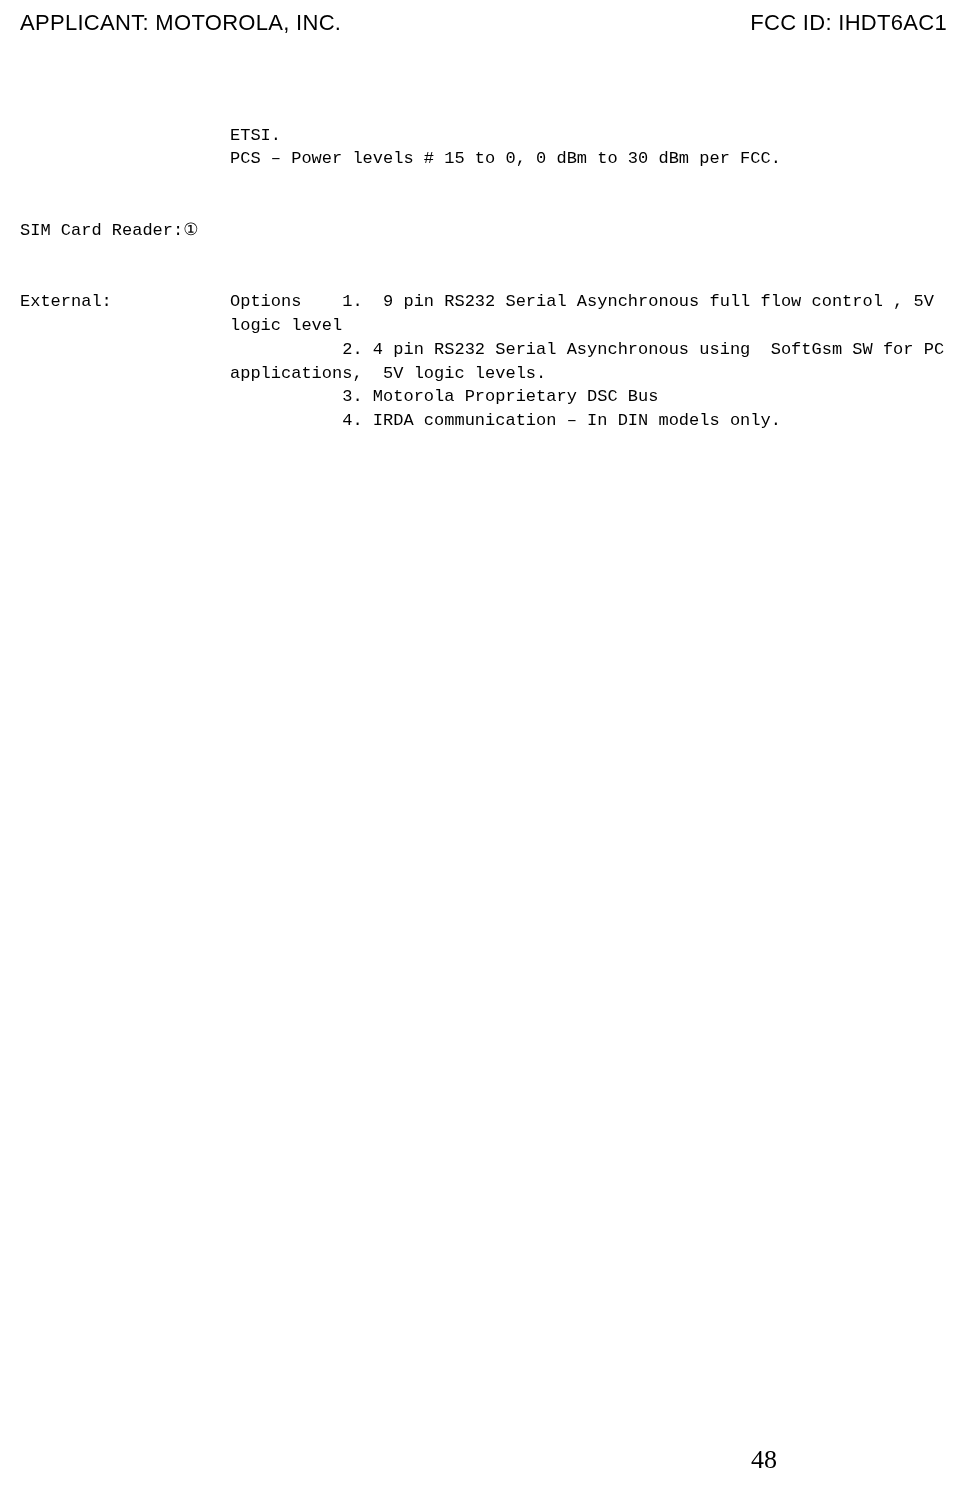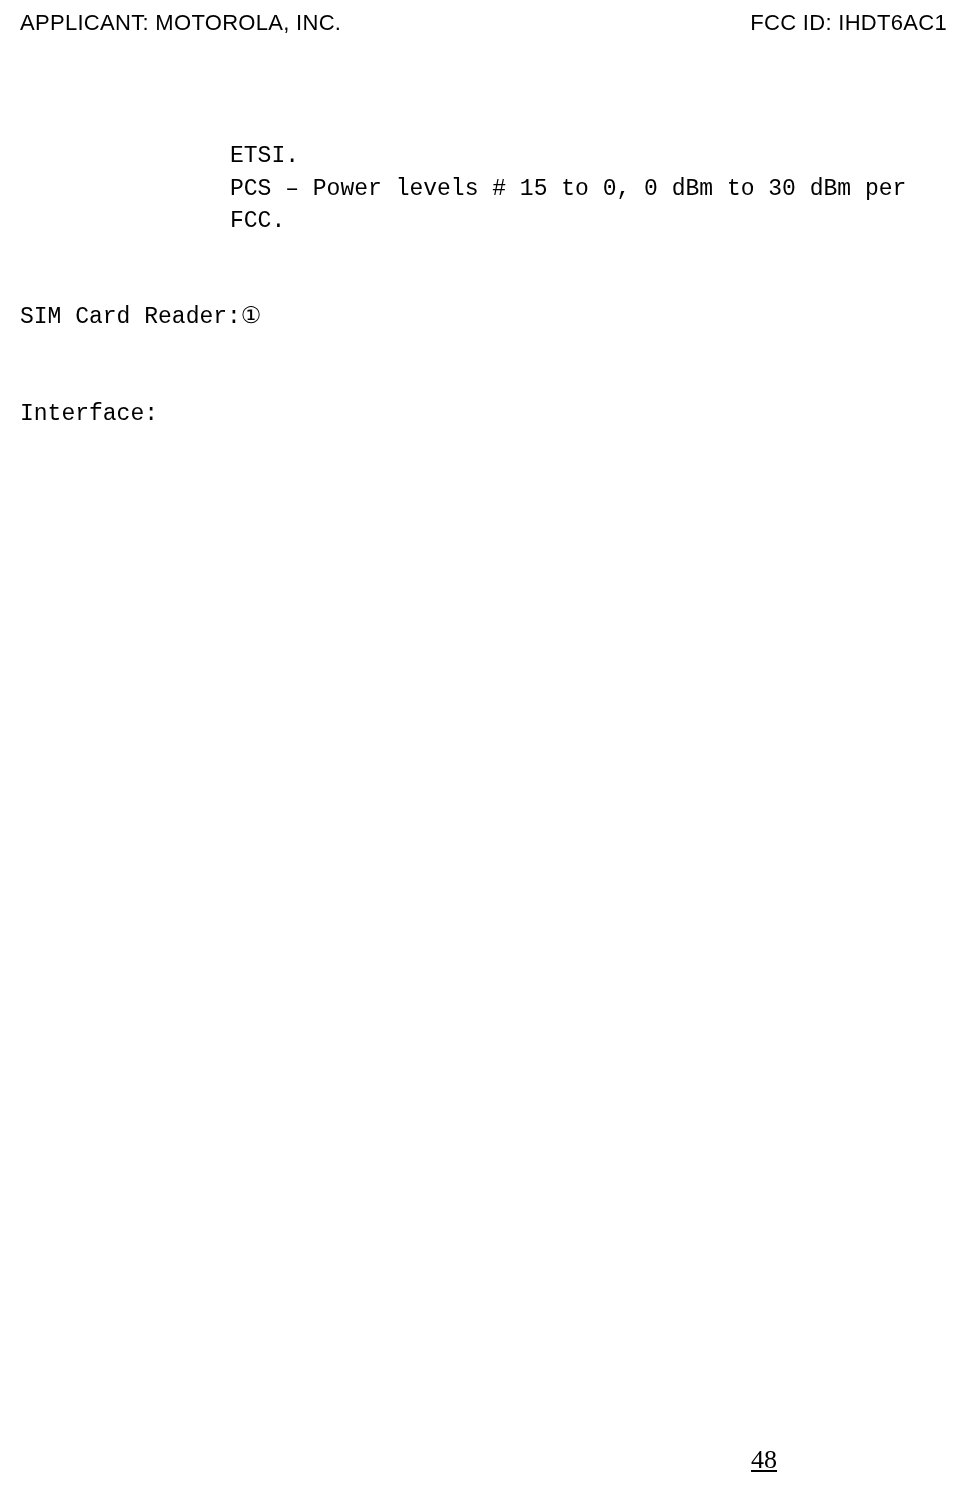--- a/index.html
+++ b/index.html
@@ -13,21 +13,21 @@
     }
     .header {
       display: flex;
       justify-content: space-between;
       font-size: 22px;
       letter-spacing: 0.3px;
       margin-bottom: 40px;
     }
     .content {
       font-family: "Courier New", Courier, monospace;
-      font-size: 23px;
+      font-size: 17px;
       line-height: 1.4;
       white-space: pre;
     }
     .row { display: flex; }
     .label-col {
       width: 210px;
       flex: 0 0 210px;
     }
     .value-col {
       flex: 1;
@@ -37,21 +37,20 @@
       position: absolute;
       bottom: 20px;
       left: 0;
       width: 100%;
       display: flex;
       justify-content: space-between;
       align-items: flex-end;
       padding: 0 52px 0 0;
       font-family: Arial, Helvetica, sans-serif;
       font-size: 22px;
-      text-decoration: underline;
     }
     .footer .spacer { width: 33%; }
     .footer .page {
       font-family: "Times New Roman", Times, serif;
       font-size: 26px;
       width: 33%;
       text-align: center;
     }
     .footer .exhibit { width: 33%; text-align: right; }
   </style>
@@ -66,20 +65,24 @@
 <div class="content">
   <div class="row">
     <div class="label-col"></div>
     <div class="value-col">ETSI.
 PCS – Power levels # 15 to 0, 0 dBm to 30 dBm per FCC.</div>
   </div>
   <div class="row">
     <div class="label-col">SIM Card Reader:①</div>
   </div>
   <div class="row">
-    <div class="label-col">Interface:</div>
+    <div class="label-col">External:</div>
+    <div class="value-col">Options    1.  9 pin RS232 Serial Asynchronous full flow control , 5V logic level
+           2. 4 pin RS232 Serial Asynchronous using  SoftGsm SW for PC  applications,  5V logic levels.
+           3. Motorola Proprietary DSC Bus
+           4. IRDA communication – In DIN models only.</div>
   </div>
 </div>
 
 <div class="footer">
   <span class="spacer"></span>
   <span class="page">48</span>
 </div>
 
 </body></html>

